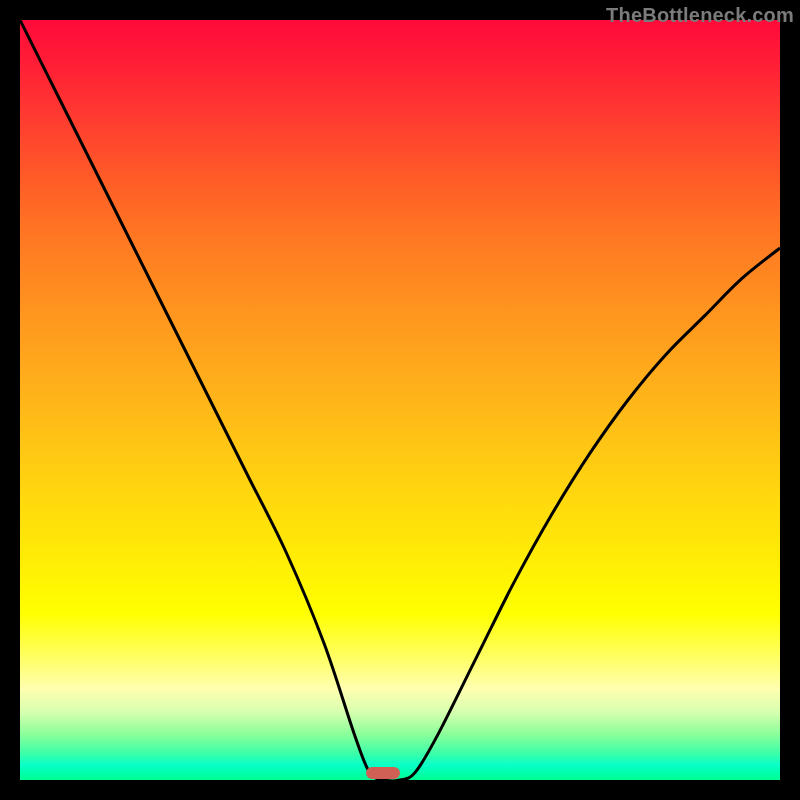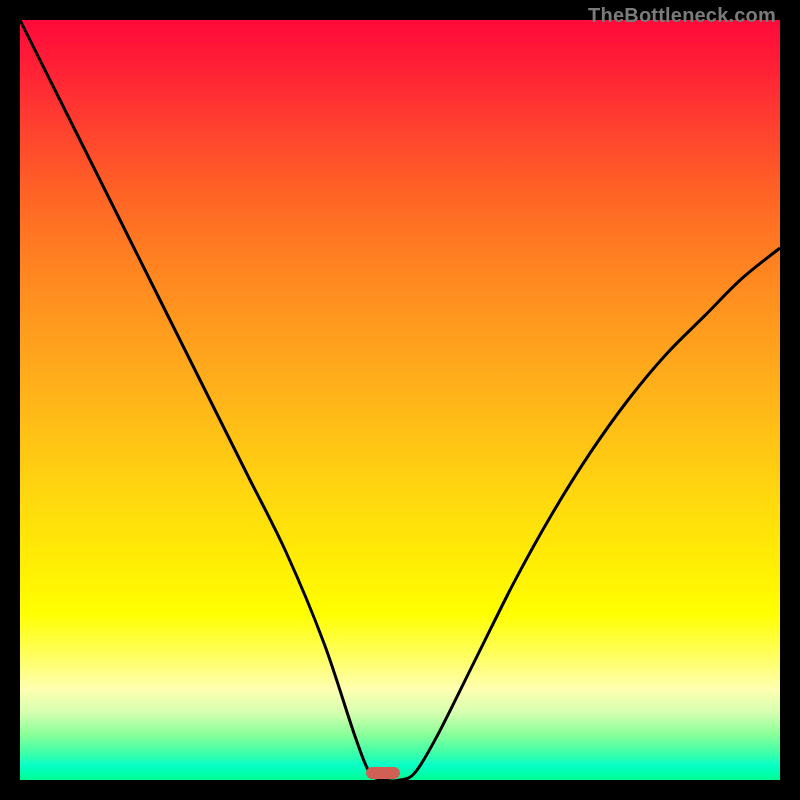--- a/index.html
+++ b/index.html
@@ -47,21 +47,21 @@
   }
   .marker {
     position: absolute;
     height: 12px;
     border-radius: 6px;
     background: #d06055;
   }
   .watermark {
     position: absolute;
     top: 4px;
-    right: 24px;
+    right: 6px;
     color: #7b7b7b;
     font-size: 20px;
     font-weight: 600;
     letter-spacing: 0.2px;
     text-align: right;
   }
   svg.curve {
     position: absolute;
     left: 0;
     top: 0;

